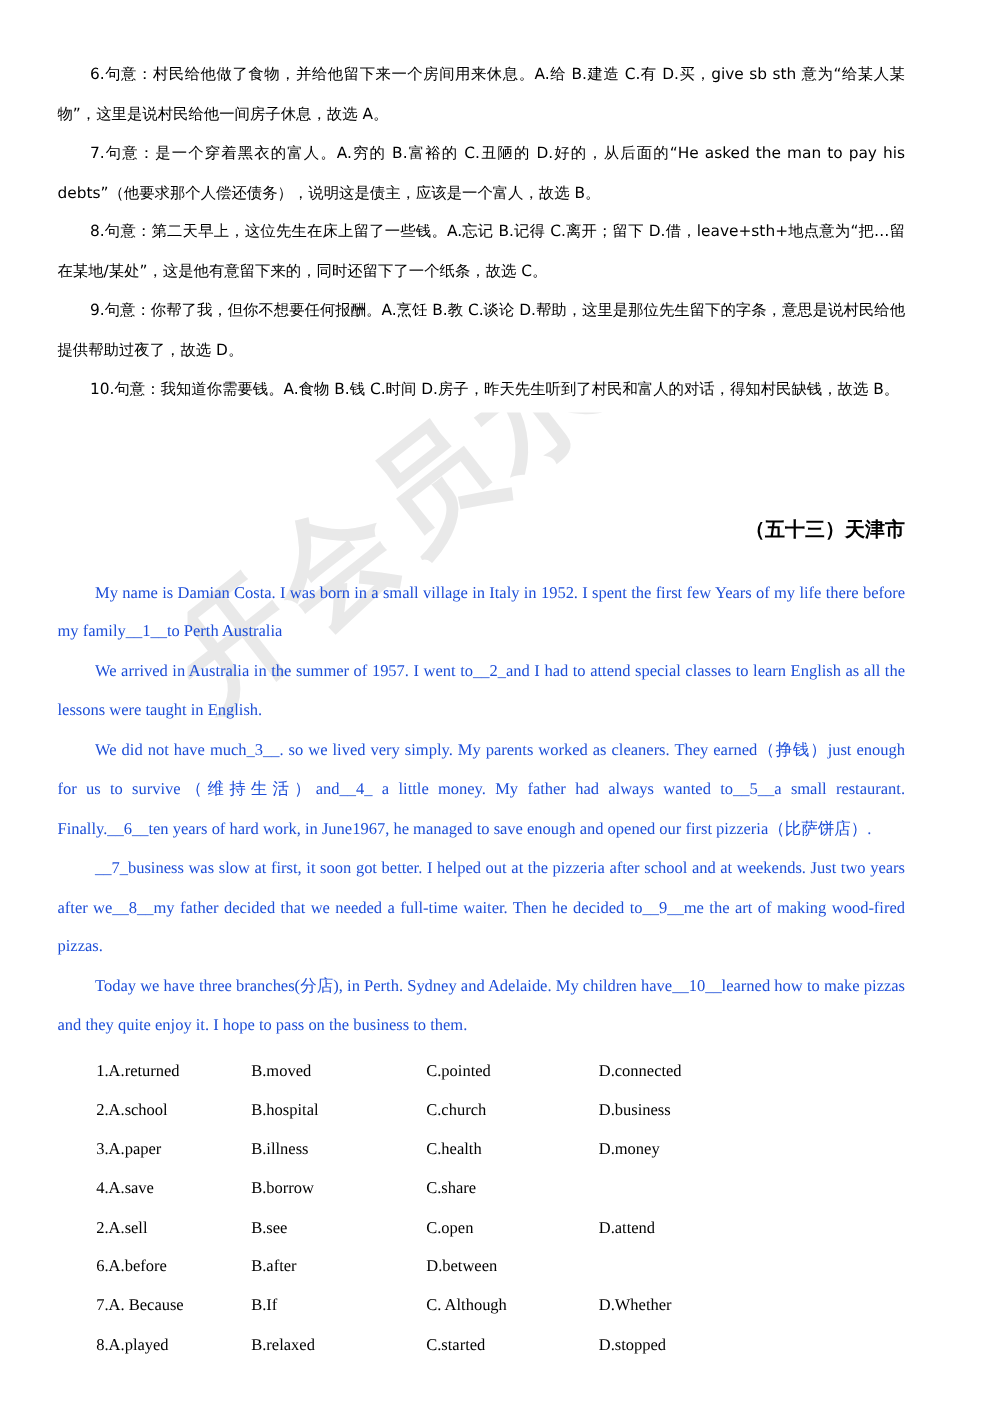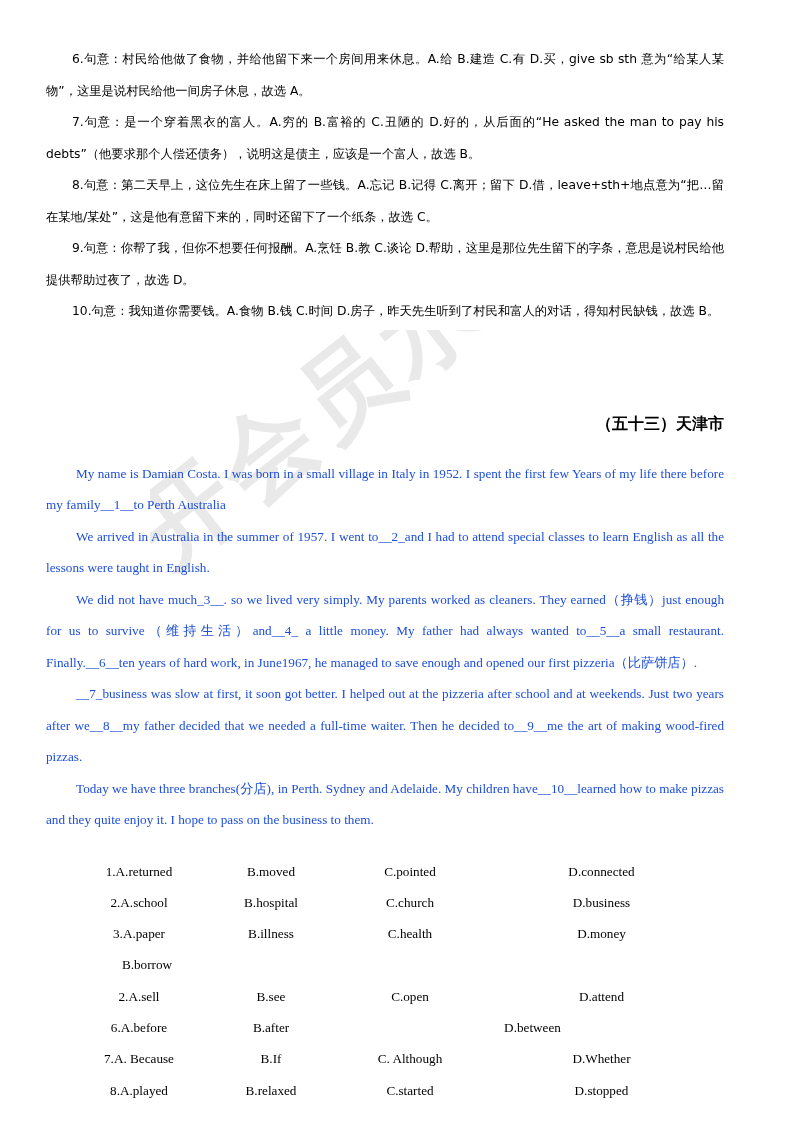--- a/index.html
+++ b/index.html
@@ -92,23 +92,22 @@
     font-size: 13.2px;
     line-height: 31.5px;
     text-align: justify;
     text-indent: 30px;
     margin: 0;
     color: #1d4ed8;
   }
 
   
   .options {
-    margin-top: 20px;
+    margin-top: 5px;
     padding-left: 31px;
-    text-align: center;
   }
   .opt-row {
     display: flex;
     line-height: 31.3px;
     font-family: "Liberation Serif", "DejaVu Serif", serif;
     font-size: 13.2px;
   }
   .opt-row .c0 { width: 124px; flex: none; }
   .opt-row .c1 { width: 140px; flex: none; }
   .opt-row .c2 { width: 138px; flex: none; }
@@ -164,21 +163,23 @@
       </div>
 
       <div class="opt-row">
         <span class="c0">3.A.paper</span>
         <span class="c1">B.illness</span>
         <span class="c2">C.health</span>
         <span class="c3">D.money</span>
       </div>
 
       <div class="opt-row">
+        <span class="c0">4.A.save</span>
         <span class="c1">B.borrow</span>
+        <span class="c2">C.share</span>
       </div>
 
       <div class="opt-row">
         <span class="c0">2.A.sell</span>
         <span class="c1">B.see</span>
         <span class="c2">C.open</span>
         <span class="c3">D.attend</span>
       </div>
 
       <div class="opt-row">

